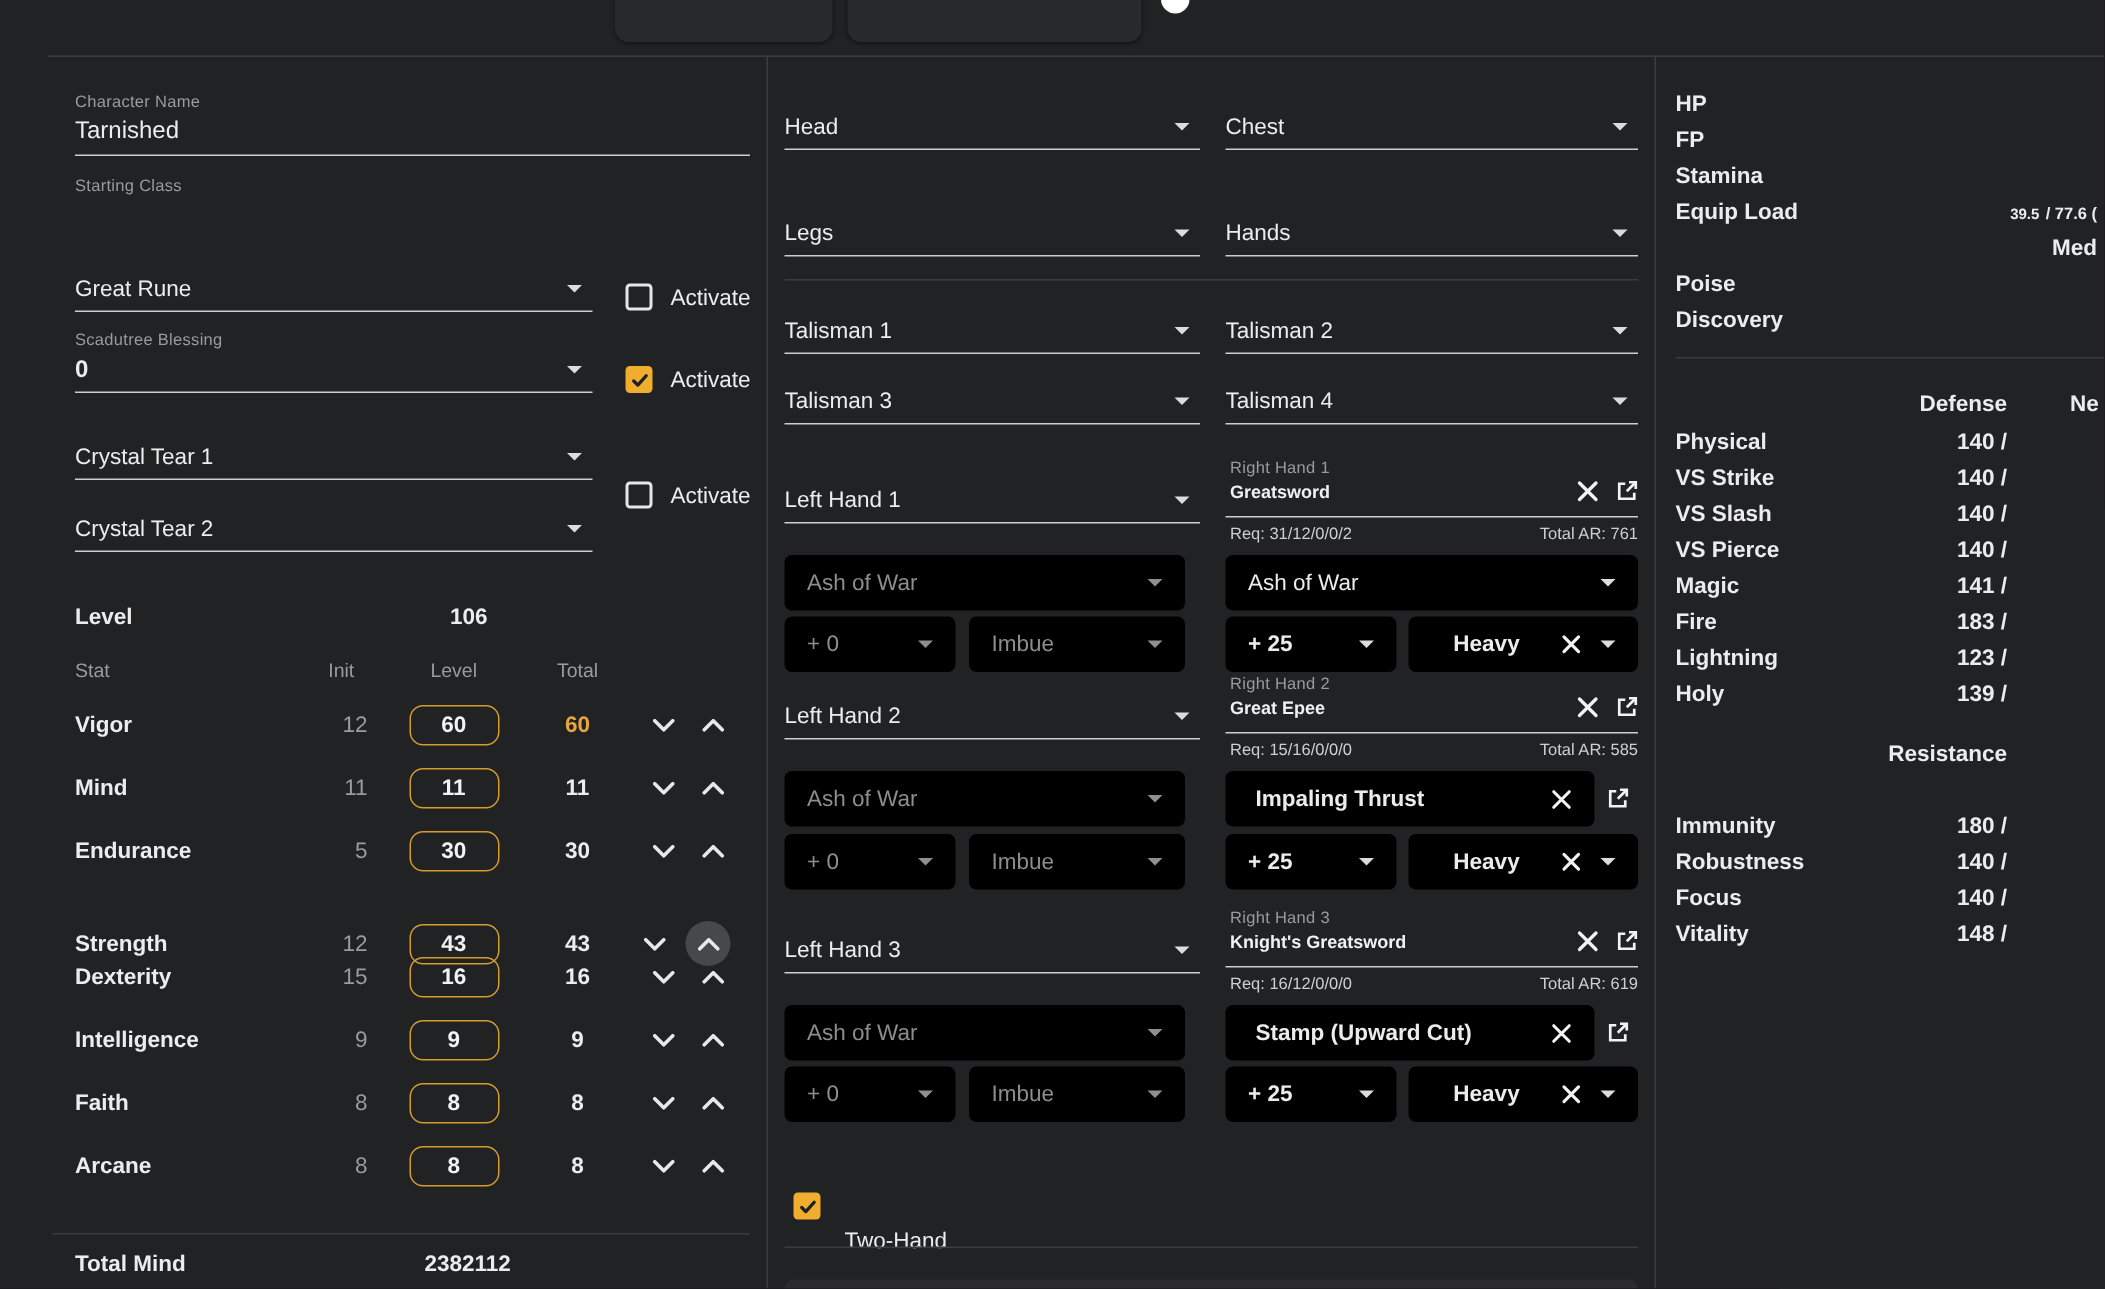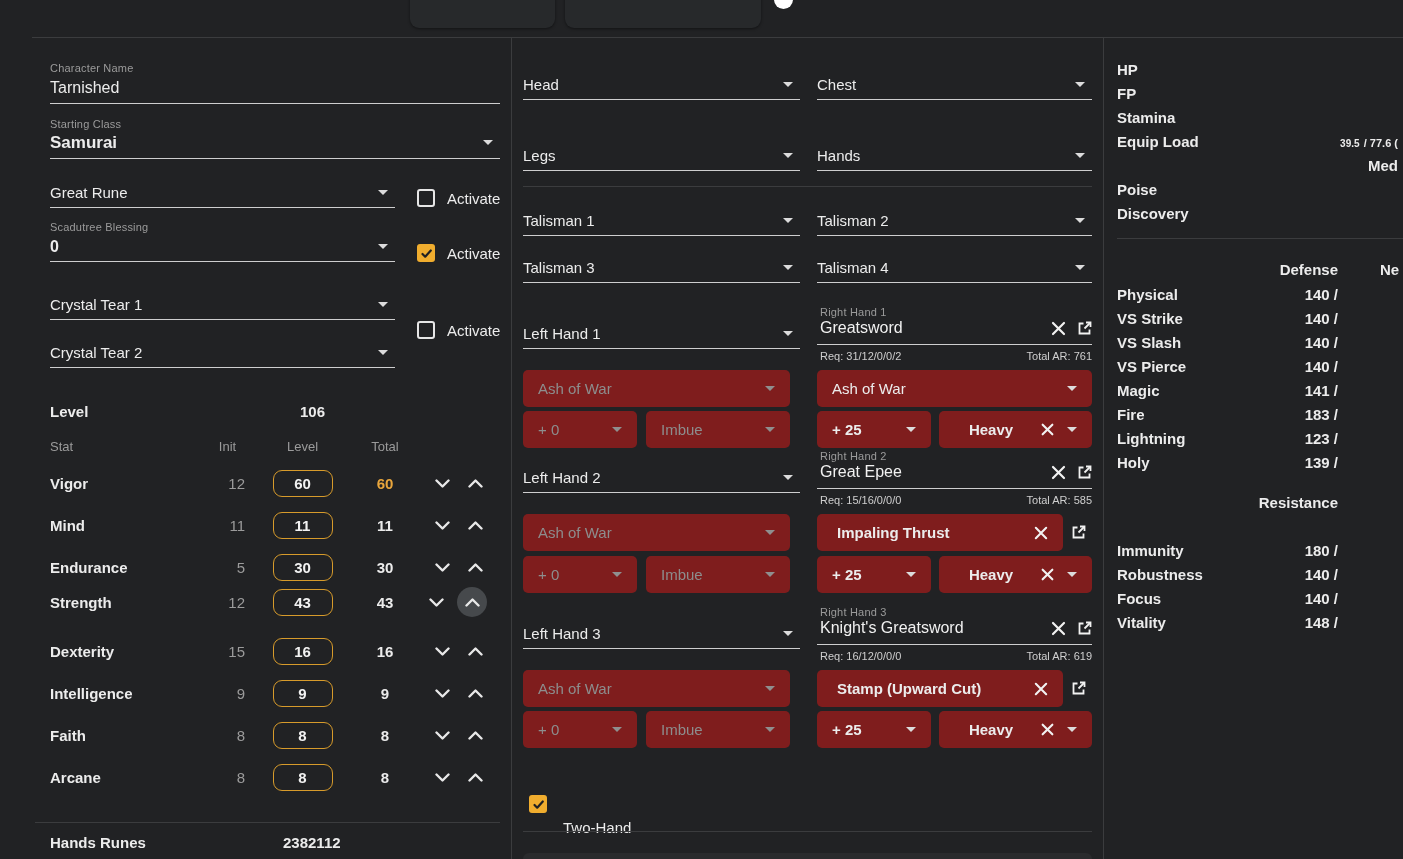--- a/index.html
+++ b/index.html
@@ -18,40 +18,40 @@
   .uline{position:absolute;height:1px;background:rgba(255,255,255,.78)}
   .hline{position:absolute;height:1px;background:#3b3c3e}
   .vline{position:absolute;width:1px;background:#3b3c3e;top:38px;bottom:0}
   .caret{width:0;height:0;border-left:5px solid transparent;border-right:5px solid transparent;
          border-top:5.5px solid #dcdcdc;flex:none}
   .caret.g{border-top-color:#8f8f8f}
   
   .cb{position:absolute;width:18px;height:18px;border:2px solid #e6e6e6;border-radius:3px;background:transparent}
   .cb.on{background:#f0ad2e;border:none;display:flex;align-items:center;justify-content:center}
   
-  .box{position:absolute;height:37px;background:#7f1d1d;border-radius:5px;display:flex;
+  .box{position:absolute;height:37px;background:#000000;border-radius:5px;display:flex;
        align-items:center;justify-content:space-between;padding:0 15px;font-size:15px}
   .box .ctr{flex:1;text-align:center}
   
   .srow{position:absolute;left:50px;width:450px;height:42px;display:grid;
         grid-template-columns:160px 35px 115px 50px 1fr;align-items:center;font-size:15px}
   .sname{font-weight:700}
   .sinit{text-align:right;color:#9b9b9b}
   .sbox{width:60px;height:27px;border:1.4px solid #d79b2b;border-radius:9px;margin:0 auto;
         display:flex;align-items:center;justify-content:center;font-weight:700;color:#f2f2f2;background:transparent}
   .stotal{text-align:center;font-weight:700}
   .amber{color:#e9a63c}
   .steps{display:flex;justify-content:flex-end;align-items:center;gap:9px;padding-right:13px}
   .chevbtn{width:24px;height:24px;display:flex;align-items:center;justify-content:center;
            background:none;border:none;cursor:pointer;padding:0}
   .chevbtn.hl{width:30px;height:30px;background:#46494c;border-radius:50%}
   .iconbtn{background:none;border:none;padding:0;display:flex;align-items:center;cursor:pointer}
   
   .whead{position:absolute;display:flex;align-items:center;gap:10px}
-  .whead .wname{flex:1;font-size:16px;font-weight:400;color:#f1f1f1;white-space:nowrap;overflow:hidden}
+  .whead .wname{flex:1;font-size:12px;font-weight:700;color:#f1f1f1;white-space:nowrap;overflow:hidden}
   .reqrow{position:absolute;display:flex;justify-content:space-between;font-size:11px;color:#cfcfcf}
   .topbtn{position:absolute;top:-14px;height:42px;background:#27292b;border-radius:9px;
           box-shadow:0 1px 3px rgba(0,0,0,.45);border:none}
   .rrow{position:absolute;left:1117px;width:221px;display:flex;justify-content:space-between;
         font-size:15px;font-weight:600}
   .rright{position:absolute;text-align:right;font-size:15px;font-weight:600}
 </style>
 </head>
 <body>
 
@@ -63,24 +63,20 @@
   <div class="hline" style="top:37px;left:32px;right:0"></div>
 
   <div class="vline" style="left:511px"></div>
   <div class="vline" style="left:1103px"></div>
 
   <div class="lbl" style="left:50px;top:62px">Character Name</div>
   <div class="abs val15" style="left:50px;top:79px;font-size:16px">Tarnished</div>
   <div class="uline" style="left:50px;top:103px;width:450px"></div>
 
   <div class="lbl" style="left:50px;top:118px">Starting Class</div>
-  <div class="sel" style="left:50px;top:131px;width:450px;height:28px">
-    <span style="font-size:17px;font-weight:700">Samurai</span>
-    <span class="caret"></span>
-  </div>
 
   <div class="sel" style="left:50px;top:181px;width:345px;height:27px">
     <span class="val15">Great Rune</span>
     <span class="caret"></span>
   </div>
   <div class="cb" style="left:417px;top:189px"></div>
   <div class="abs val15" style="left:447px;top:190px">Activate</div>
 
   <div class="lbl" style="left:50px;top:221px">Scadutree Blessing</div>
   <div class="sel" style="left:50px;top:236px;width:345px;height:26px">
@@ -172,21 +168,21 @@
           </svg>
         </button>
       <button class="chevbtn">
           <svg width="15" height="9" viewBox="0 0 15 9">
             <path d="M1.5 7.5 L7.5 1.5 L13.5 7.5" fill="none" stroke="#e8e8e8" stroke-width="2.4" stroke-linecap="round" stroke-linejoin="round"></path>
           </svg>
         </button>
     </div>
   </div>
 
-  <div class="srow" style="top:581px">
+  <div class="srow" style="top:608px">
     <span class="sname">Strength</span>
     <span class="sinit">12</span>
     <div class="sbox">
         <span>43</span>
       </div>
     <span class="stotal">43</span>
     <div class="steps">
       <button class="chevbtn">
           <svg width="15" height="9" viewBox="0 0 15 9">
             <path d="M1.5 1.5 L7.5 7.5 L13.5 1.5" fill="none" stroke="#e8e8e8" stroke-width="2.4" stroke-linecap="round" stroke-linejoin="round"></path>
@@ -278,21 +274,21 @@
         </button>
       <button class="chevbtn">
           <svg width="15" height="9" viewBox="0 0 15 9">
             <path d="M1.5 7.5 L7.5 1.5 L13.5 7.5" fill="none" stroke="#e8e8e8" stroke-width="2.4" stroke-linecap="round" stroke-linejoin="round"></path>
           </svg>
         </button>
     </div>
   </div>
 
   <div class="hline" style="top:822px;left:35px;width:465px"></div>
-  <div class="abs val15 bold" style="left:50px;top:834px">Hands Runes</div>
+  <div class="abs val15 bold" style="left:50px;top:834px">Total Mind</div>
   <div class="abs val15 bold" style="left:283px;top:834px">2382112</div>
 
   <div class="sel" style="left:523px;top:73px;width:277px;height:27px">
     <span class="val15">Head</span>
     <span class="caret"></span>
   </div>
   <div class="sel" style="left:817px;top:73px;width:275px;height:27px">
     <span class="val15">Chest</span>
     <span class="caret"></span>
   </div>

